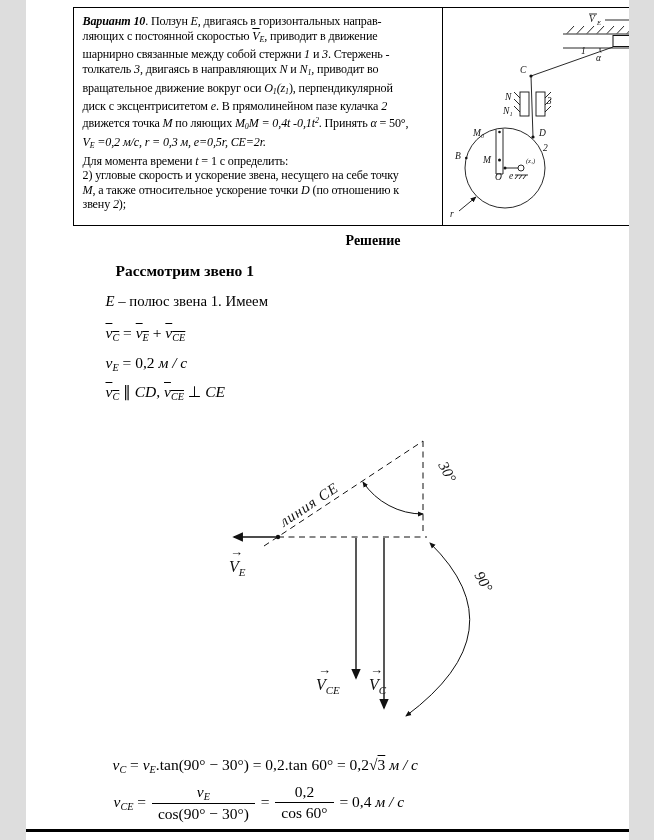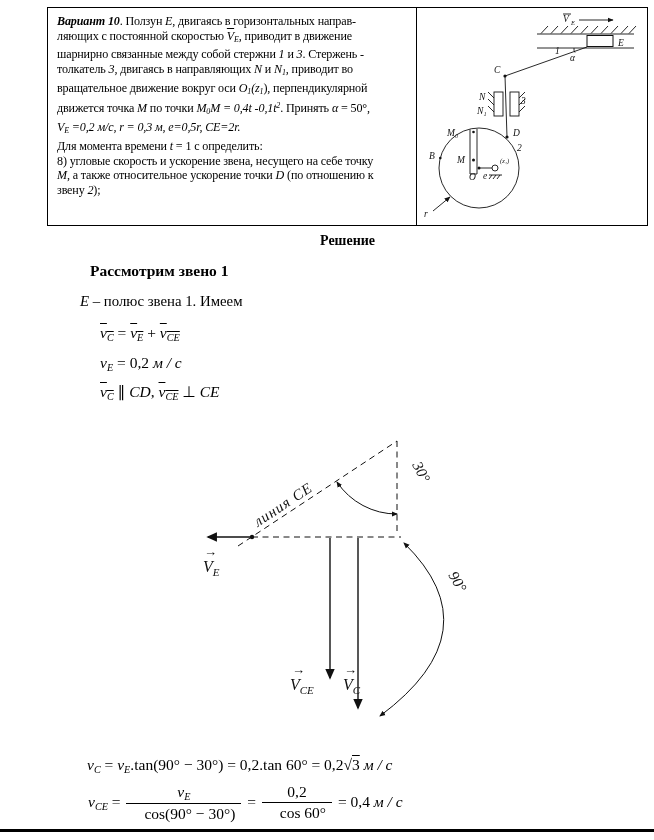--- a/index.html
+++ b/index.html
@@ -1,18 +1,18 @@
 <!DOCTYPE html>
 <html><head>
 <meta charset="utf-8">
 <style>
   * { box-sizing: border-box; }
   body { margin: 0; background: #ddd; }
   .page {
-    position: relative; width: 654px; height: 840px; margin: 0 auto;
+    position: relative; width: 603px; height: 840px; margin: 0 auto;
     background: #fff; color: #000;
     font-family: "Liberation Serif", serif; overflow: hidden;
   }
   
   .problem-box {
     position: absolute; left: 47px; top: 7px; width: 601px; height: 219px;
     border: 1.4px solid #000; display: flex;
   }
   .problem-text {
     width: 369px; padding: 6px 5px 0 9px; border-right: 1.4px solid #000;
@@ -25,29 +25,29 @@
   .it { font-style: italic; }
   .bd { font-weight: bold; }
   .sb { font-size: 0.66em; vertical-align: -0.28em; }
   .sp { font-size: 0.66em; vertical-align: 0.5em; }
   .ol, .bar { text-decoration: overline; }
 
   .sol-heading { position: absolute; left: 47px; top: 233px; width: 601px; text-align: center; font-weight: bold; font-size: 14px; }
   .sol-sub     { position: absolute; left: 90px; top: 262px; font-weight: bold; font-size: 15.5px; }
   .sol-intro   { position: absolute; left: 80px; top: 293px; font-size: 14.8px; }
 
-  .eq { position: absolute; left: 100px; font-size: 15.5px; }
+  .eq { position: absolute; left: 80px; font-size: 15.5px; }
   #eq-sum { top: 324px; }
   #eq-ve  { top: 354px; }
   #eq-dir { top: 383px; }
   #eq-vc  { top: 756px; left: 87px; }
   #eq-vce { top: 783px; left: 88px; }
   .frac { display: inline-block; vertical-align: middle; text-align: center; margin: 0 2px; }
   .frac .num { display: block; border-bottom: 1.2px solid #000; padding: 0 6px 1px; }
-  .frac .den { display: block; padding: 1px 6px 0; margin-left: 12px; }
+  .frac .den { display: block; padding: 1px 6px 0; }
 
   .vd { position: absolute; left: 0; top: 425px; }
   .rule-bottom { position: absolute; left: 0; top: 829px; width: 654px; height: 3px; background: #000; }
 
   svg text { font-family: "Liberation Serif", serif; fill: #111; }
   .sl { font-size: 9.5px; font-style: italic; }
   .ss { font-size: 6.5px; font-style: italic; }
   .vl { font-size: 16px; font-style: italic; }
   .vs { font-size: 11px; }
   .ag { font-size: 13px; }
@@ -63,24 +63,25 @@
 
 <div class="page">
 
   <div class="problem-box">
     <div class="problem-text">
         <div class="rl"><span class="bd it">Вариант 10</span><span>. Ползун </span><span class="it">Е</span><span>, двигаясь в горизонтальных направ-</span></div>
         <div class="rl"><span>ляющих с постоянной скоростью </span><span class="it ol">V</span><span class="it sb">E</span><span>, приводит в движение</span></div>
         <div class="rl"><span>шарнирно связанные между собой стержни </span><span class="it">1</span><span> и </span><span class="it">3</span><span>. Стержень -</span></div>
         <div class="rl"><span>толкатель </span><span class="it">3</span><span>, двигаясь в направляющих </span><span class="it">N</span><span> и </span><span class="it">N</span><span class="it sb">1</span><span>, приводит во</span></div>
         <div class="rl"><span>вращательное движение вокруг оси </span><span class="it">O</span><span class="it sb">1</span><span class="it">(z</span><span class="it sb">1</span><span>), перпендикулярной</span></div>
-        <div class="rl"><span>движется точка </span><span class="it">М</span><span> по точки </span><span class="it">M</span><span class="it sb">0</span><span class="it">M = 0,4t -0,1t</span><span class="it sp">2</span><span>. Принять </span><span class="it">α</span><span> = 50°,</span></div>
+        <div class="rl"><span>диск с эксцентриситетом </span><span class="it">е</span><span>. В прямолинейном пазе кулачка </span><span class="it">2</span></div>
+        <div class="rl"><span>движется точка </span><span class="it">М</span><span> по ляющих </span><span class="it">M</span><span class="it sb">0</span><span class="it">M = 0,4t -0,1t</span><span class="it sp">2</span><span>. Принять </span><span class="it">α</span><span> = 50°,</span></div>
         <div class="rl"><span class="it">V</span><span class="it sb">E</span><span class="it"> =0,2 м/с, r = 0,3 м, e=0,5r, CE=2r.</span></div>
         <div class="rl"><span>Для момента времени </span><span class="it">t</span><span> = 1 с определить:</span></div>
-        <div class="rl"><span>8) угловые скорость и ускорение звена, несущего на себе точку</span></div>
+        <div class="rl"><span>2) угловые скорость и ускорение звена, несущего на себе точку</span></div>
         <div class="rl"><span class="it">М</span><span>, а также относительное ускорение точки </span><span class="it">D</span><span> (по отношению к</span></div>
         <div class="rl"><span>звену </span><span class="it">2</span><span>);</span></div>
       </div>
     <div class="problem-figure">
       <svg width="230" height="215" viewBox="0 0 230 215">
         <defs>
           <marker id="m-ah" viewBox="0 0 10 10" refX="8.5" refY="5" markerWidth="7" markerHeight="7" orient="auto-start-reverse">
             <path d="M0,1 L9.5,5 L0,9 z" fill="#111"></path>
           </marker>
         </defs>

